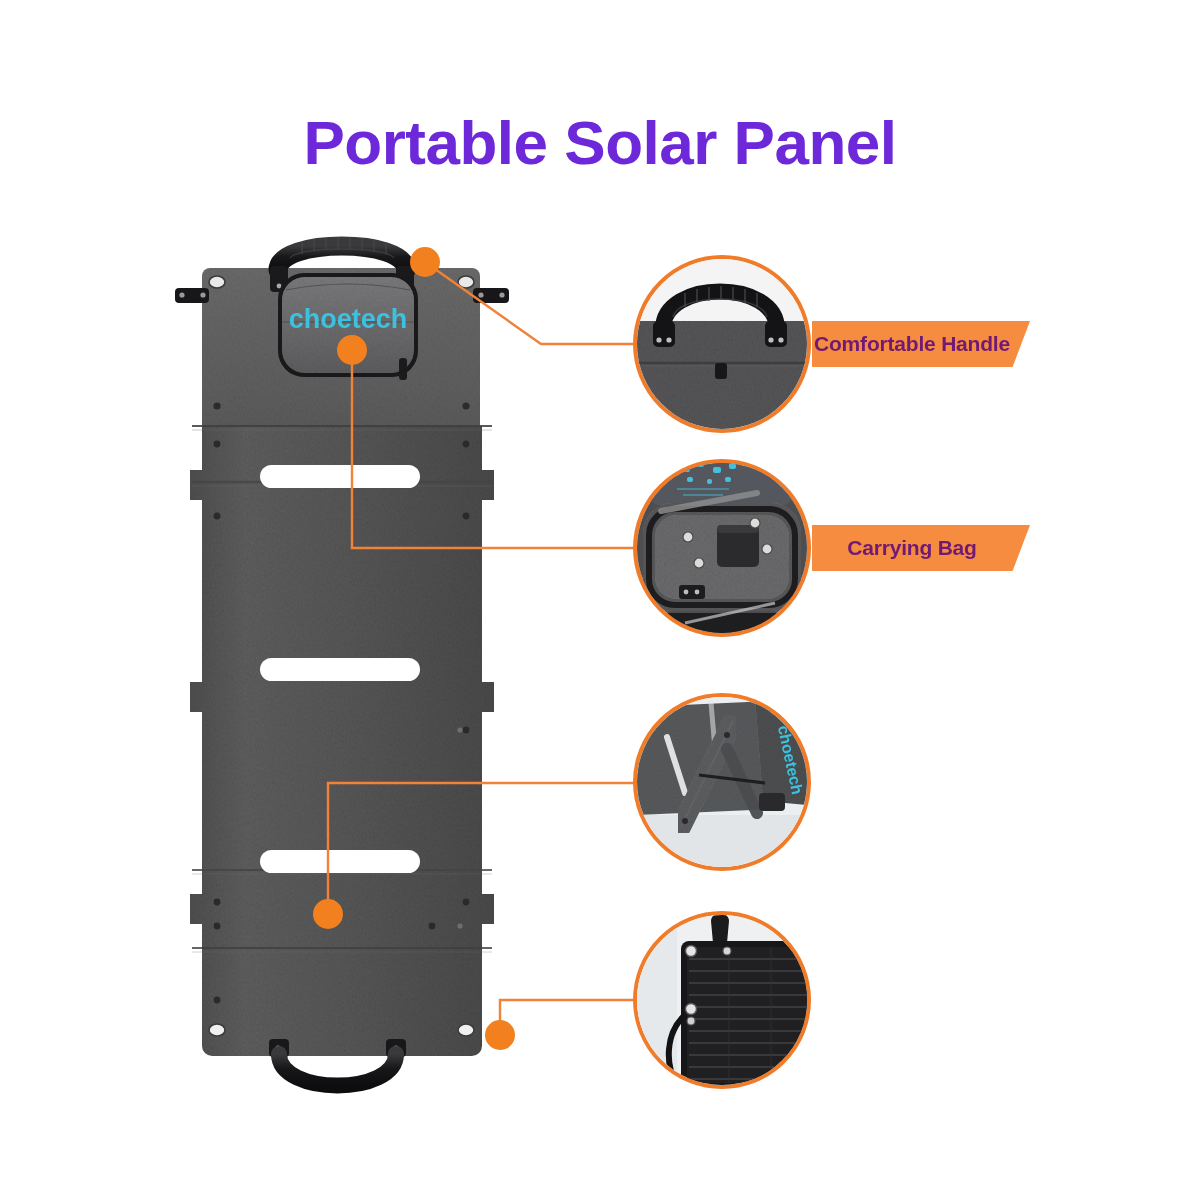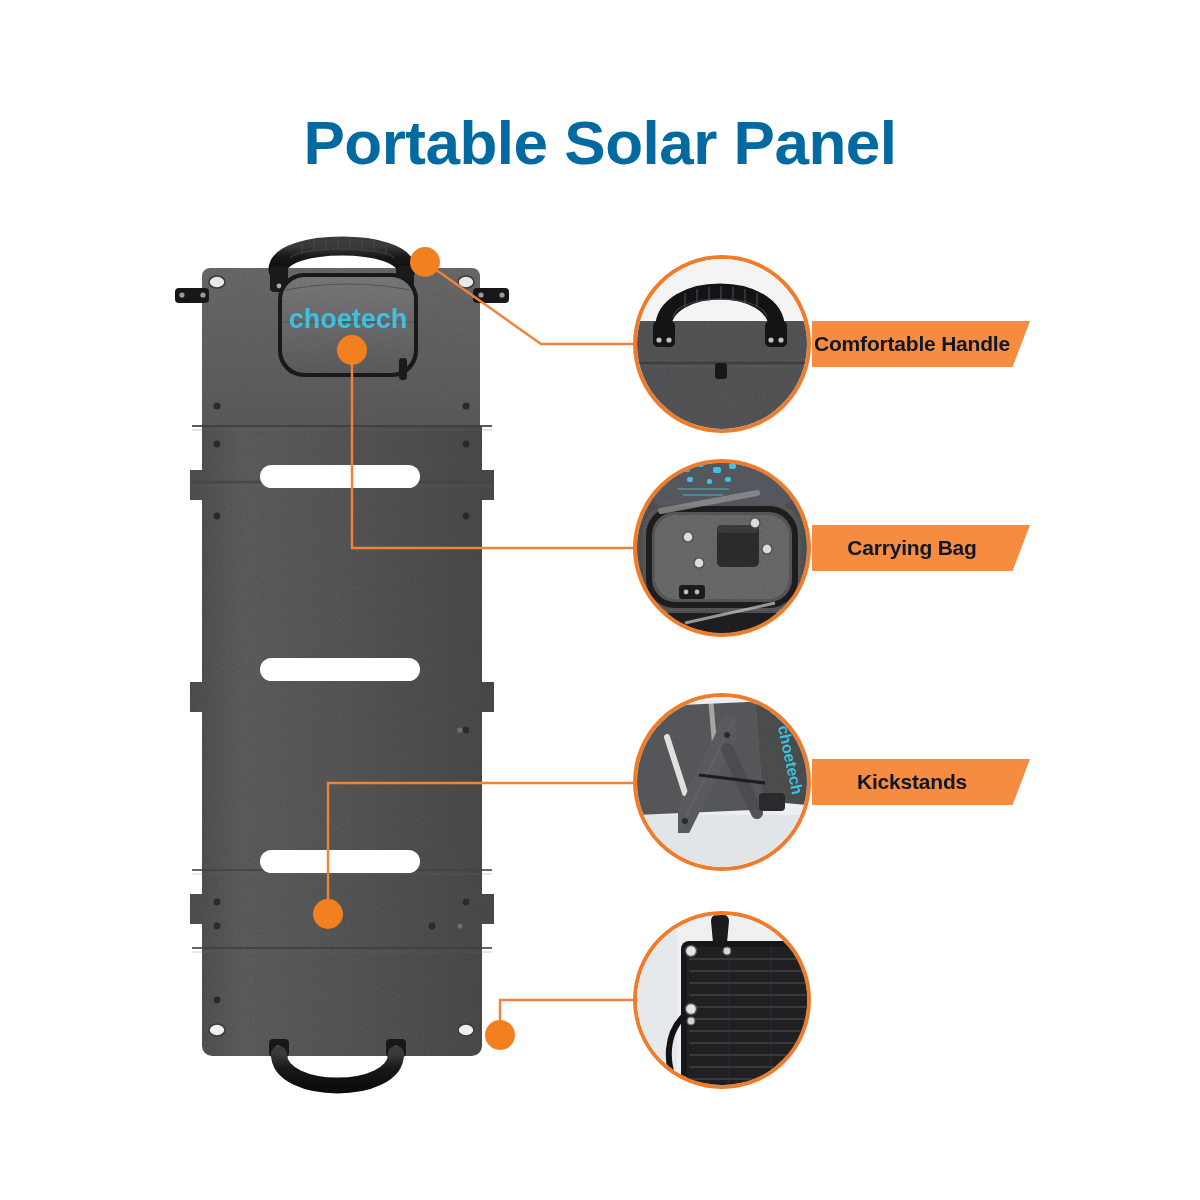--- a/index.html
+++ b/index.html
@@ -23,21 +23,21 @@
 
   
   #page-title {
     position: absolute;
     left: 0;
     top: 112px;
     width: 1200px;
     text-align: center;
     font-size: 62px;
     font-weight: bold;
-    color: #0369a1;
+    color: #6d28d9;
     letter-spacing: -0.5px;
     line-height: 1;
   }
 
   
   #product-photo {
     position: absolute;
     left: 170px;
     top: 230px;
     width: 400px;
@@ -64,21 +64,21 @@
     height: 46px;
     width: 218px;
     background: #F58C3F;
     -webkit-clip-path: polygon(0 0, 100% 0, 92% 100%, 0 100%);
     clip-path: polygon(0 0, 100% 0, 92% 100%, 0 100%);
     display: flex;
     align-items: center;
     box-sizing: border-box;
   }
   .label-banner .label-text {
-    color: #0f172a;
+    color: #701a75;
     font-size: 21px;
     font-weight: bold;
     width: 200px;
     text-align: center;
     white-space: nowrap;
     letter-spacing: -0.2px;
   }
 
   
   #connectors {
@@ -391,23 +391,20 @@
 
       <path d="M 96,24 L 44,130" stroke="#5d5f61" stroke-width="20" stroke-linecap="round" filter="url(#f3)"></path>
       <path d="M 96,24 L 44,130" stroke="#6d6f71" stroke-width="2" opacity="0.4" fill="none"></path>
       <circle cx="90" cy="38" r="3" fill="#2a2a2c"></circle>
       <circle cx="48" cy="124" r="3" fill="#2a2a2c"></circle>
       <path d="M 90,52 L 120,116" stroke="#4a4c4e" stroke-width="12" stroke-linecap="round" opacity="0.95"></path>
       <path d="M 62,78 L 128,86" stroke="#1e1e20" stroke-width="3"></path>
       <rect x="122" y="96" width="26" height="18" rx="4" fill="#2a2a2c"></rect>
     </svg>
   </div>
-  <div class="label-banner" style="left:812px; top:759px;">
-    <span class="label-text">Kickstands</span>
-  </div>
 
   <div class="detail-circle" style="left:633px; top:911px;">
     <svg width="170" height="170" viewBox="0 0 170 170" xmlns="http://www.w3.org/2000/svg">
       <rect x="0" y="0" width="170" height="170" fill="#eef0f2"></rect>
       <rect x="0" y="0" width="40" height="170" fill="#e6e9eb"></rect>
 
       <path d="M 74,6 C 74,-4 92,-4 92,6 L 90,28 L 76,28 Z" fill="#1b1b1d"></path>
 
       <rect x="44" y="26" width="138" height="148" rx="8" fill="#171719"></rect>
       <rect x="50" y="32" width="126" height="136" rx="5" fill="#202022"></rect>

